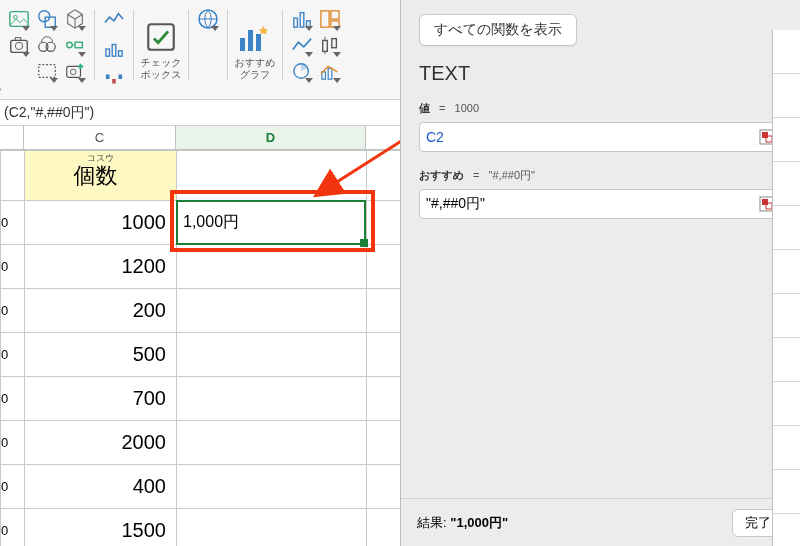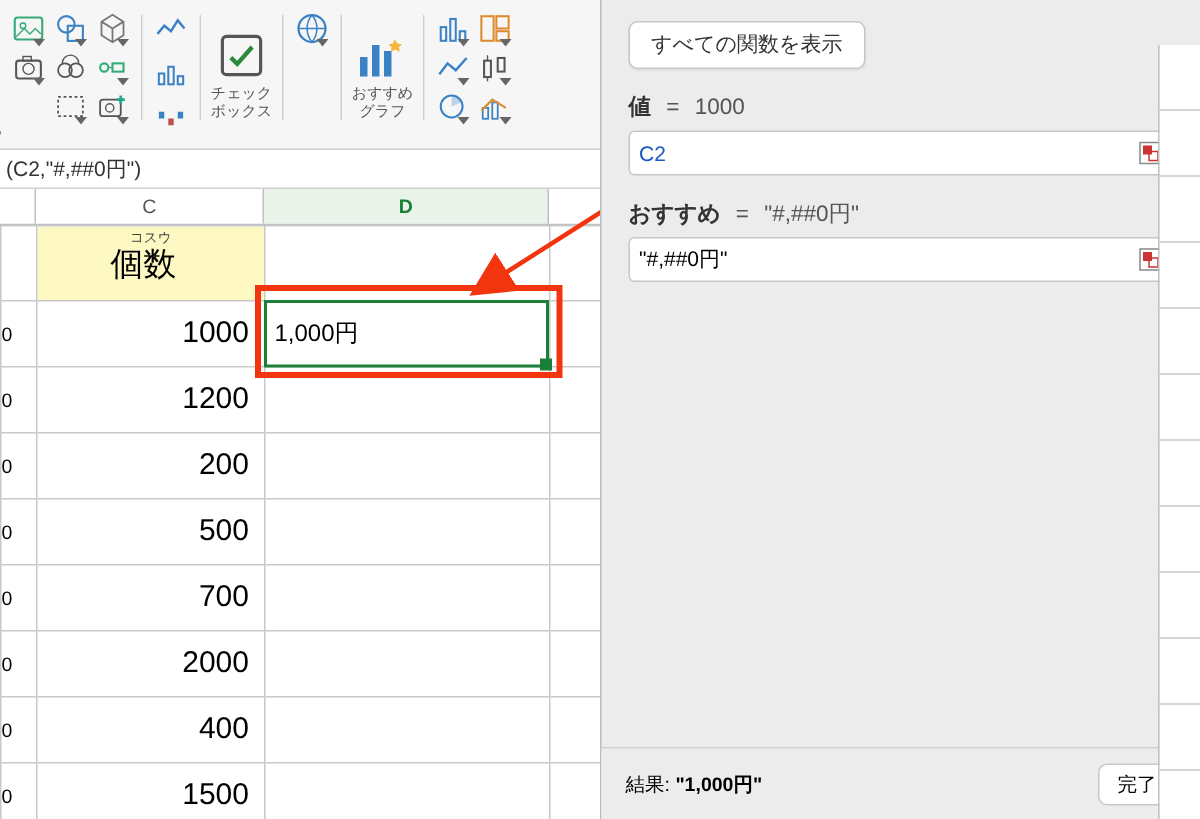--- a/index.html
+++ b/index.html
@@ -167,21 +167,21 @@
     display:inline-block;
     background:#fff;
     border:1px solid #c7c7c7;
     border-radius:6px;
     padding:6px 14px;
     font-size:14px;
     color:#333;
     box-shadow:0 1px 1px rgba(0,0,0,.05);
   }
   .fn-name { font-size:20px; color:#333; margin-top:16px;}
-  .pal-label { font-size:15px; color:#333; margin-top:16px;}
+  .pal-label { font-size:11px; color:#333; margin-top:16px;}
   .pal-label .eq { margin:0 6px; color:#555;}
   .pal-label .val { color:#555;}
   .pal-input {
     margin-top:6px;
     background:#fff;
     border:1px solid #c7c7c7;
     border-radius:4px;
     height:30px;
     width:100%;
     display:flex;
@@ -502,20 +502,21 @@
       </marker>
     </defs>
   <line x1="150" y1="8" x2="18" y2="92" stroke="#f2350f" stroke-width="3" marker-end="url(#ah)"></line>
 </svg>
 
 <div class="palette">
 
   <div class="pal-body">
     <div class="pal-btn">すべての関数を表示</div>
 
+    <div class="fn-name">TEXT</div>
 
     <div class="pal-label">
       <b>値</b>
       <span class="eq">=</span>
       <span class="val">1000</span>
     </div>
     <div class="pal-input">
       <span class="val-blue">C2</span>
       <span class="range-icon">
         <svg viewBox="0 0 16 16">

